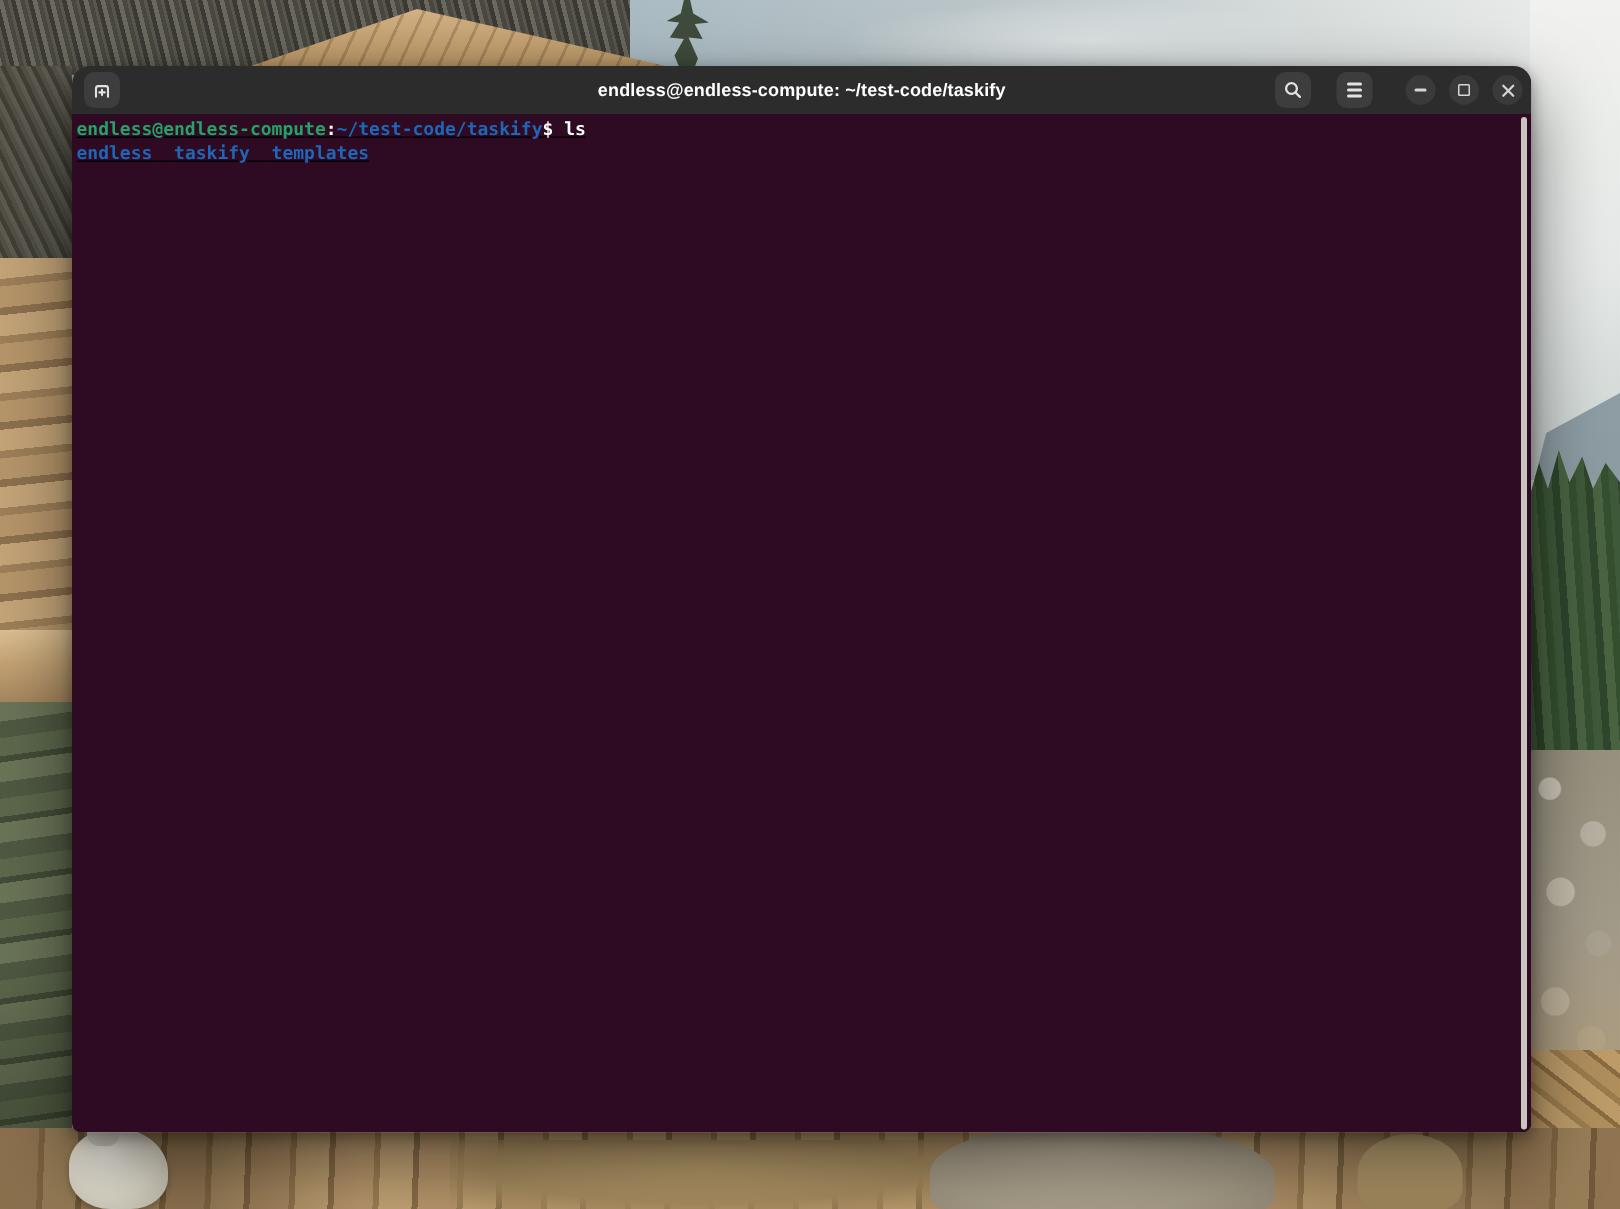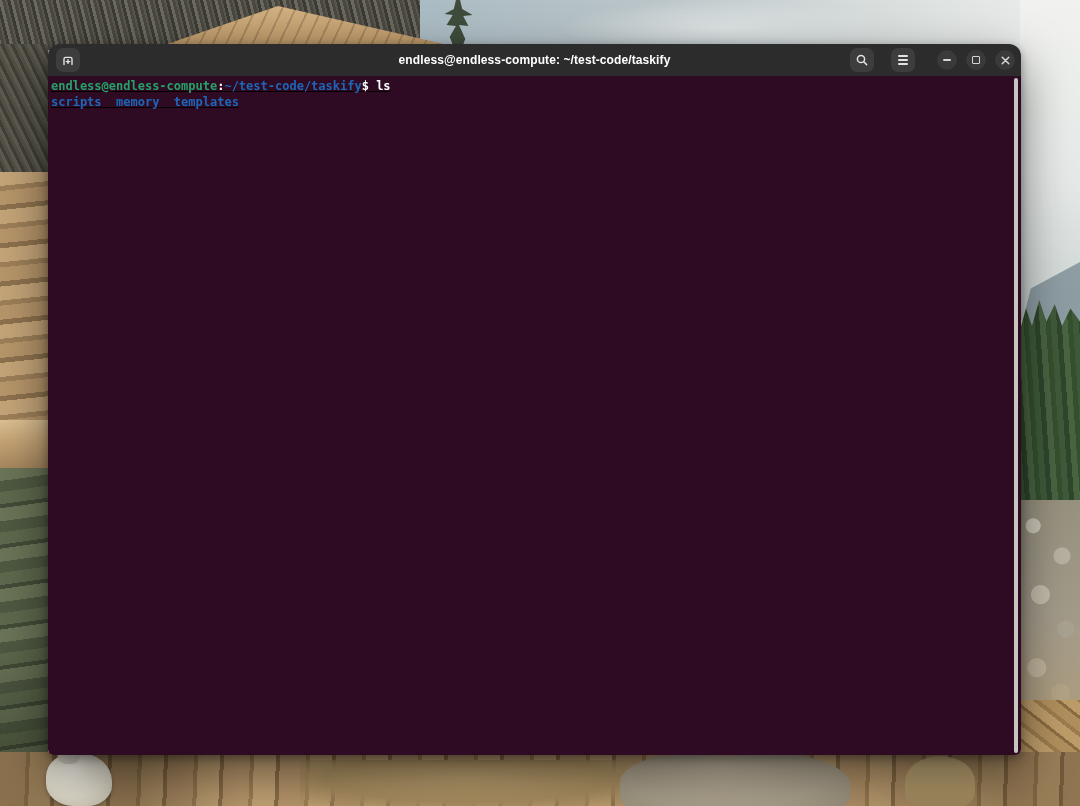--- a/index.html
+++ b/index.html
@@ -155,21 +155,21 @@
               <path d="M2.2 2.2 L8.8 8.8 M8.8 2.2 L2.2 8.8"></path>
             </svg>
           </span>
         </div>
       </div>
     </div>
 
     <div id="terminal" style="background: rgb(46, 11, 34);">
       <div id="terminal-output">
           <div class="t-line"><span style="color: rgb(38, 162, 105);">endless@endless-compute</span><span style="color: rgb(255, 255, 255);">:</span><span style="color: rgb(30, 102, 184);">~/test-code/taskify</span><span style="color: rgb(255, 255, 255);">$ </span><span style="color: rgb(255, 255, 255);">ls</span></div>
-          <div class="t-line"><span style="color: rgb(30, 102, 184);">scripts</span><span style="color: rgb(255, 255, 255);">  </span><span style="color: rgb(30, 102, 184);">memory</span><span style="color: rgb(255, 255, 255);">  </span><span style="color: rgb(30, 102, 184);">templates</span></div>
+          <div class="t-line"><span style="color: rgb(30, 102, 184);">endless</span><span style="color: rgb(255, 255, 255);">  </span><span style="color: rgb(30, 102, 184);">taskify</span><span style="color: rgb(255, 255, 255);">  </span><span style="color: rgb(30, 102, 184);">templates</span></div>
         </div>
       <div id="scrollbar-track">
         <div id="scrollbar-thumb" style="background: rgb(200, 197, 193);"></div>
       </div>
     </div>
   </div>
 
 </div>
 
 </body></html>

